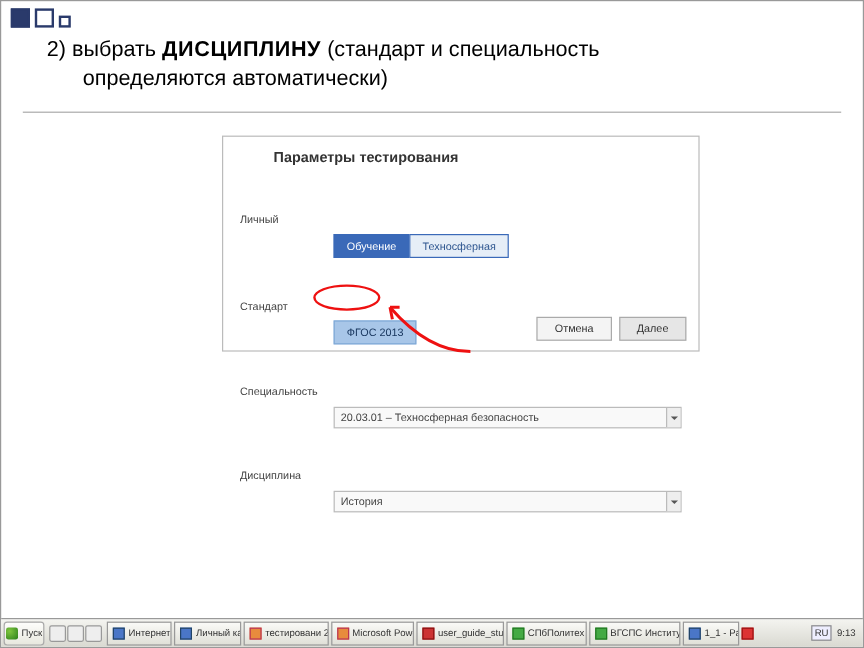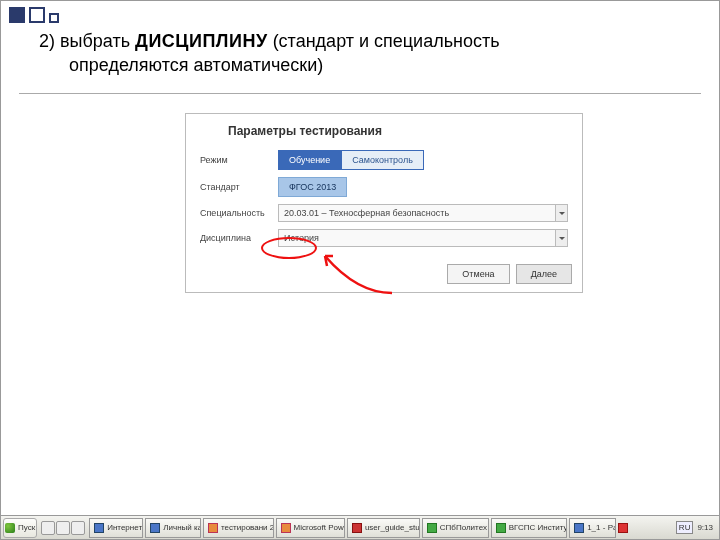--- a/index.html
+++ b/index.html
@@ -33,21 +33,21 @@
     width: 398px; height: 180px;
     border: 1px solid #bbb;
     background: #fff;
     padding: 10px 14px 36px;
     font-size: 9.5px;
     color: #333;
   }
   .panel-title { font-weight: bold; font-size: 12px; color: #333; margin-bottom: 12px; padding-left: 28px; }
   .frow { display: flex; align-items: center; margin: 7px 0; }
   .flabel { width: 78px; color: #444; font-size: 9px; }
-  .fcontrol { flex: 1; display: flex; align-items: center; gap: 0; }
+  .fcontrol { flex: 1; display: flex; align-items: center; gap: 0; margin-top: 45px; }
   .seg {
     display: inline-block; padding: 4px 10px; font-size: 9px;
     border: 1px solid #3a69b8; background: #e6eef7; color: #2d558f;
   }
   .seg.active { background: #3a69b8; color: #fff; }
   .chip {
     display: inline-block; padding: 4px 10px; font-size: 9px;
     border: 1px solid #7fa9d6; background: #a8c6e8; color: #1a3860;
   }
   .select {
@@ -136,24 +136,24 @@
   <span>2) выбрать </span><strong>ДИСЦИПЛИНУ</strong><span>  (стандарт и специальность</span><br>
   <span style="margin-left:30px">определяются автоматически)</span>
 </div>
 
 <div class="rule"></div>
 
 <div class="panel">
   <div class="panel-title">Параметры тестирования</div>
 
   <div class="frow">
-    <div class="flabel">Режим</div>
+    <div class="flabel">Личный</div>
     <div class="fcontrol">
       <span class="seg active">Обучение</span>
-      <span class="seg">Самоконтроль</span>
+      <span class="seg">Техносферная</span>
     </div>
   </div>
 
   <div class="frow">
     <div class="flabel">Стандарт</div>
     <div class="fcontrol">
       <span class="chip">ФГОС 2013</span>
     </div>
   </div>
 

